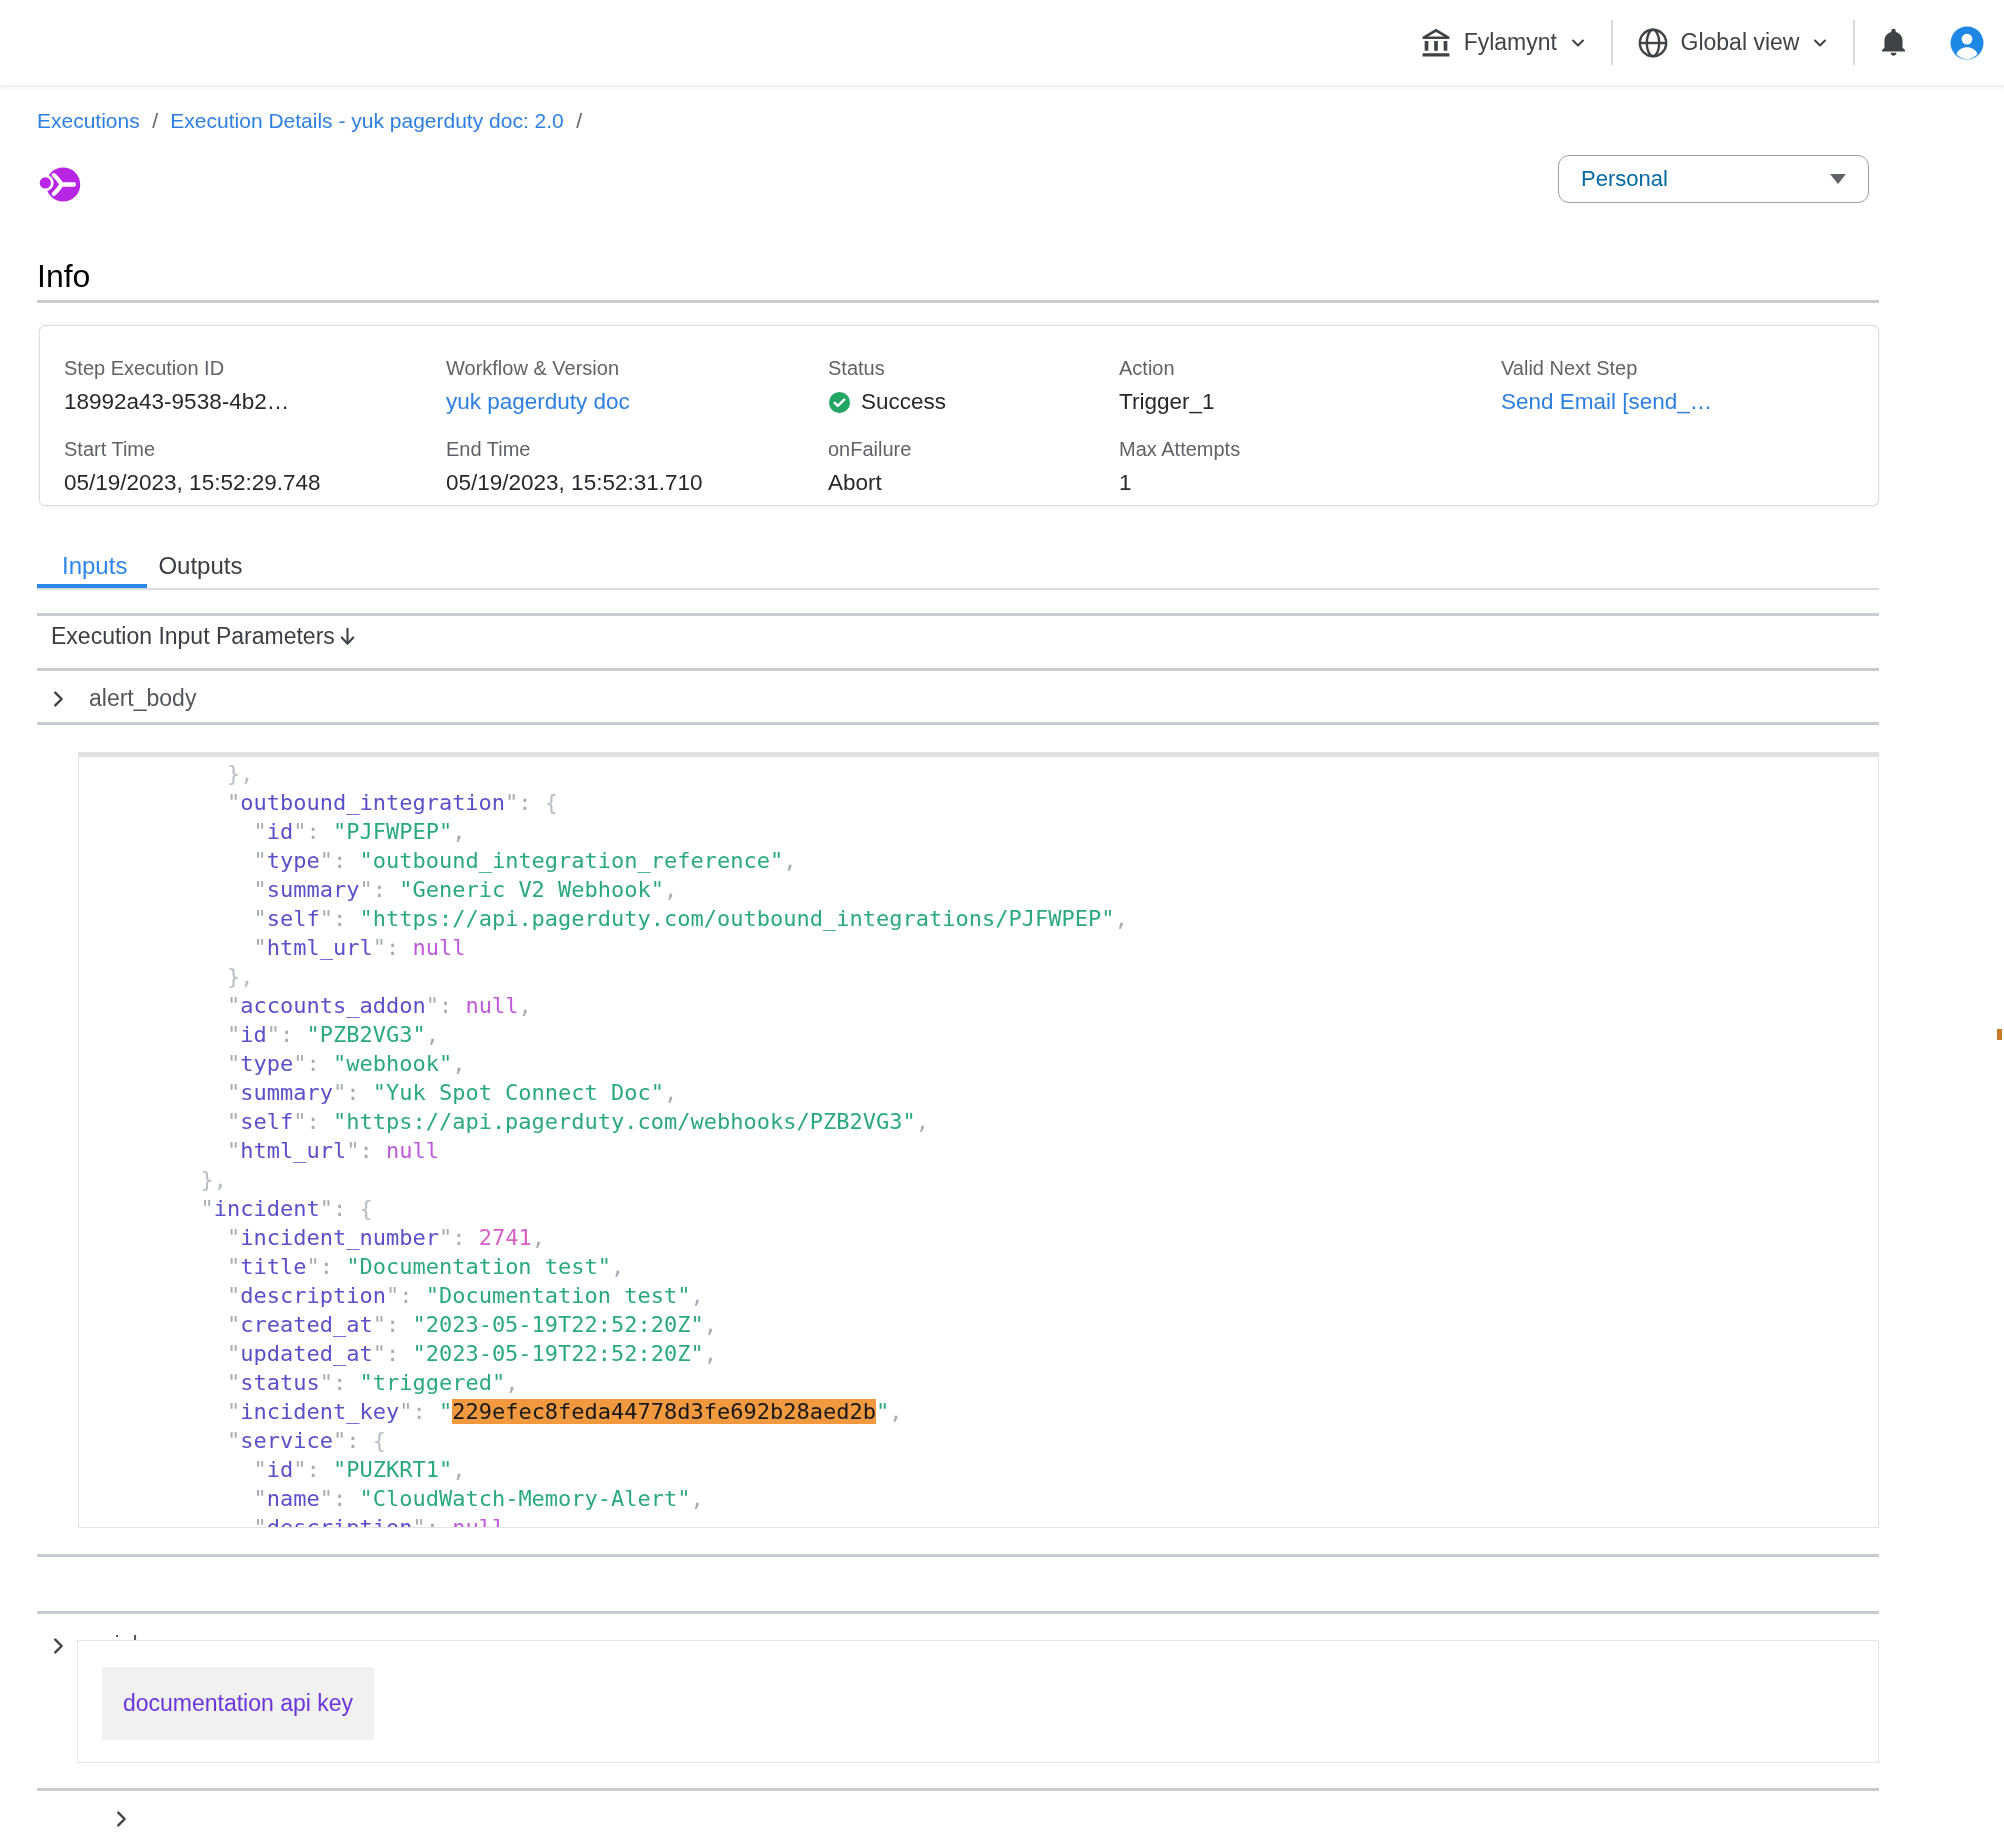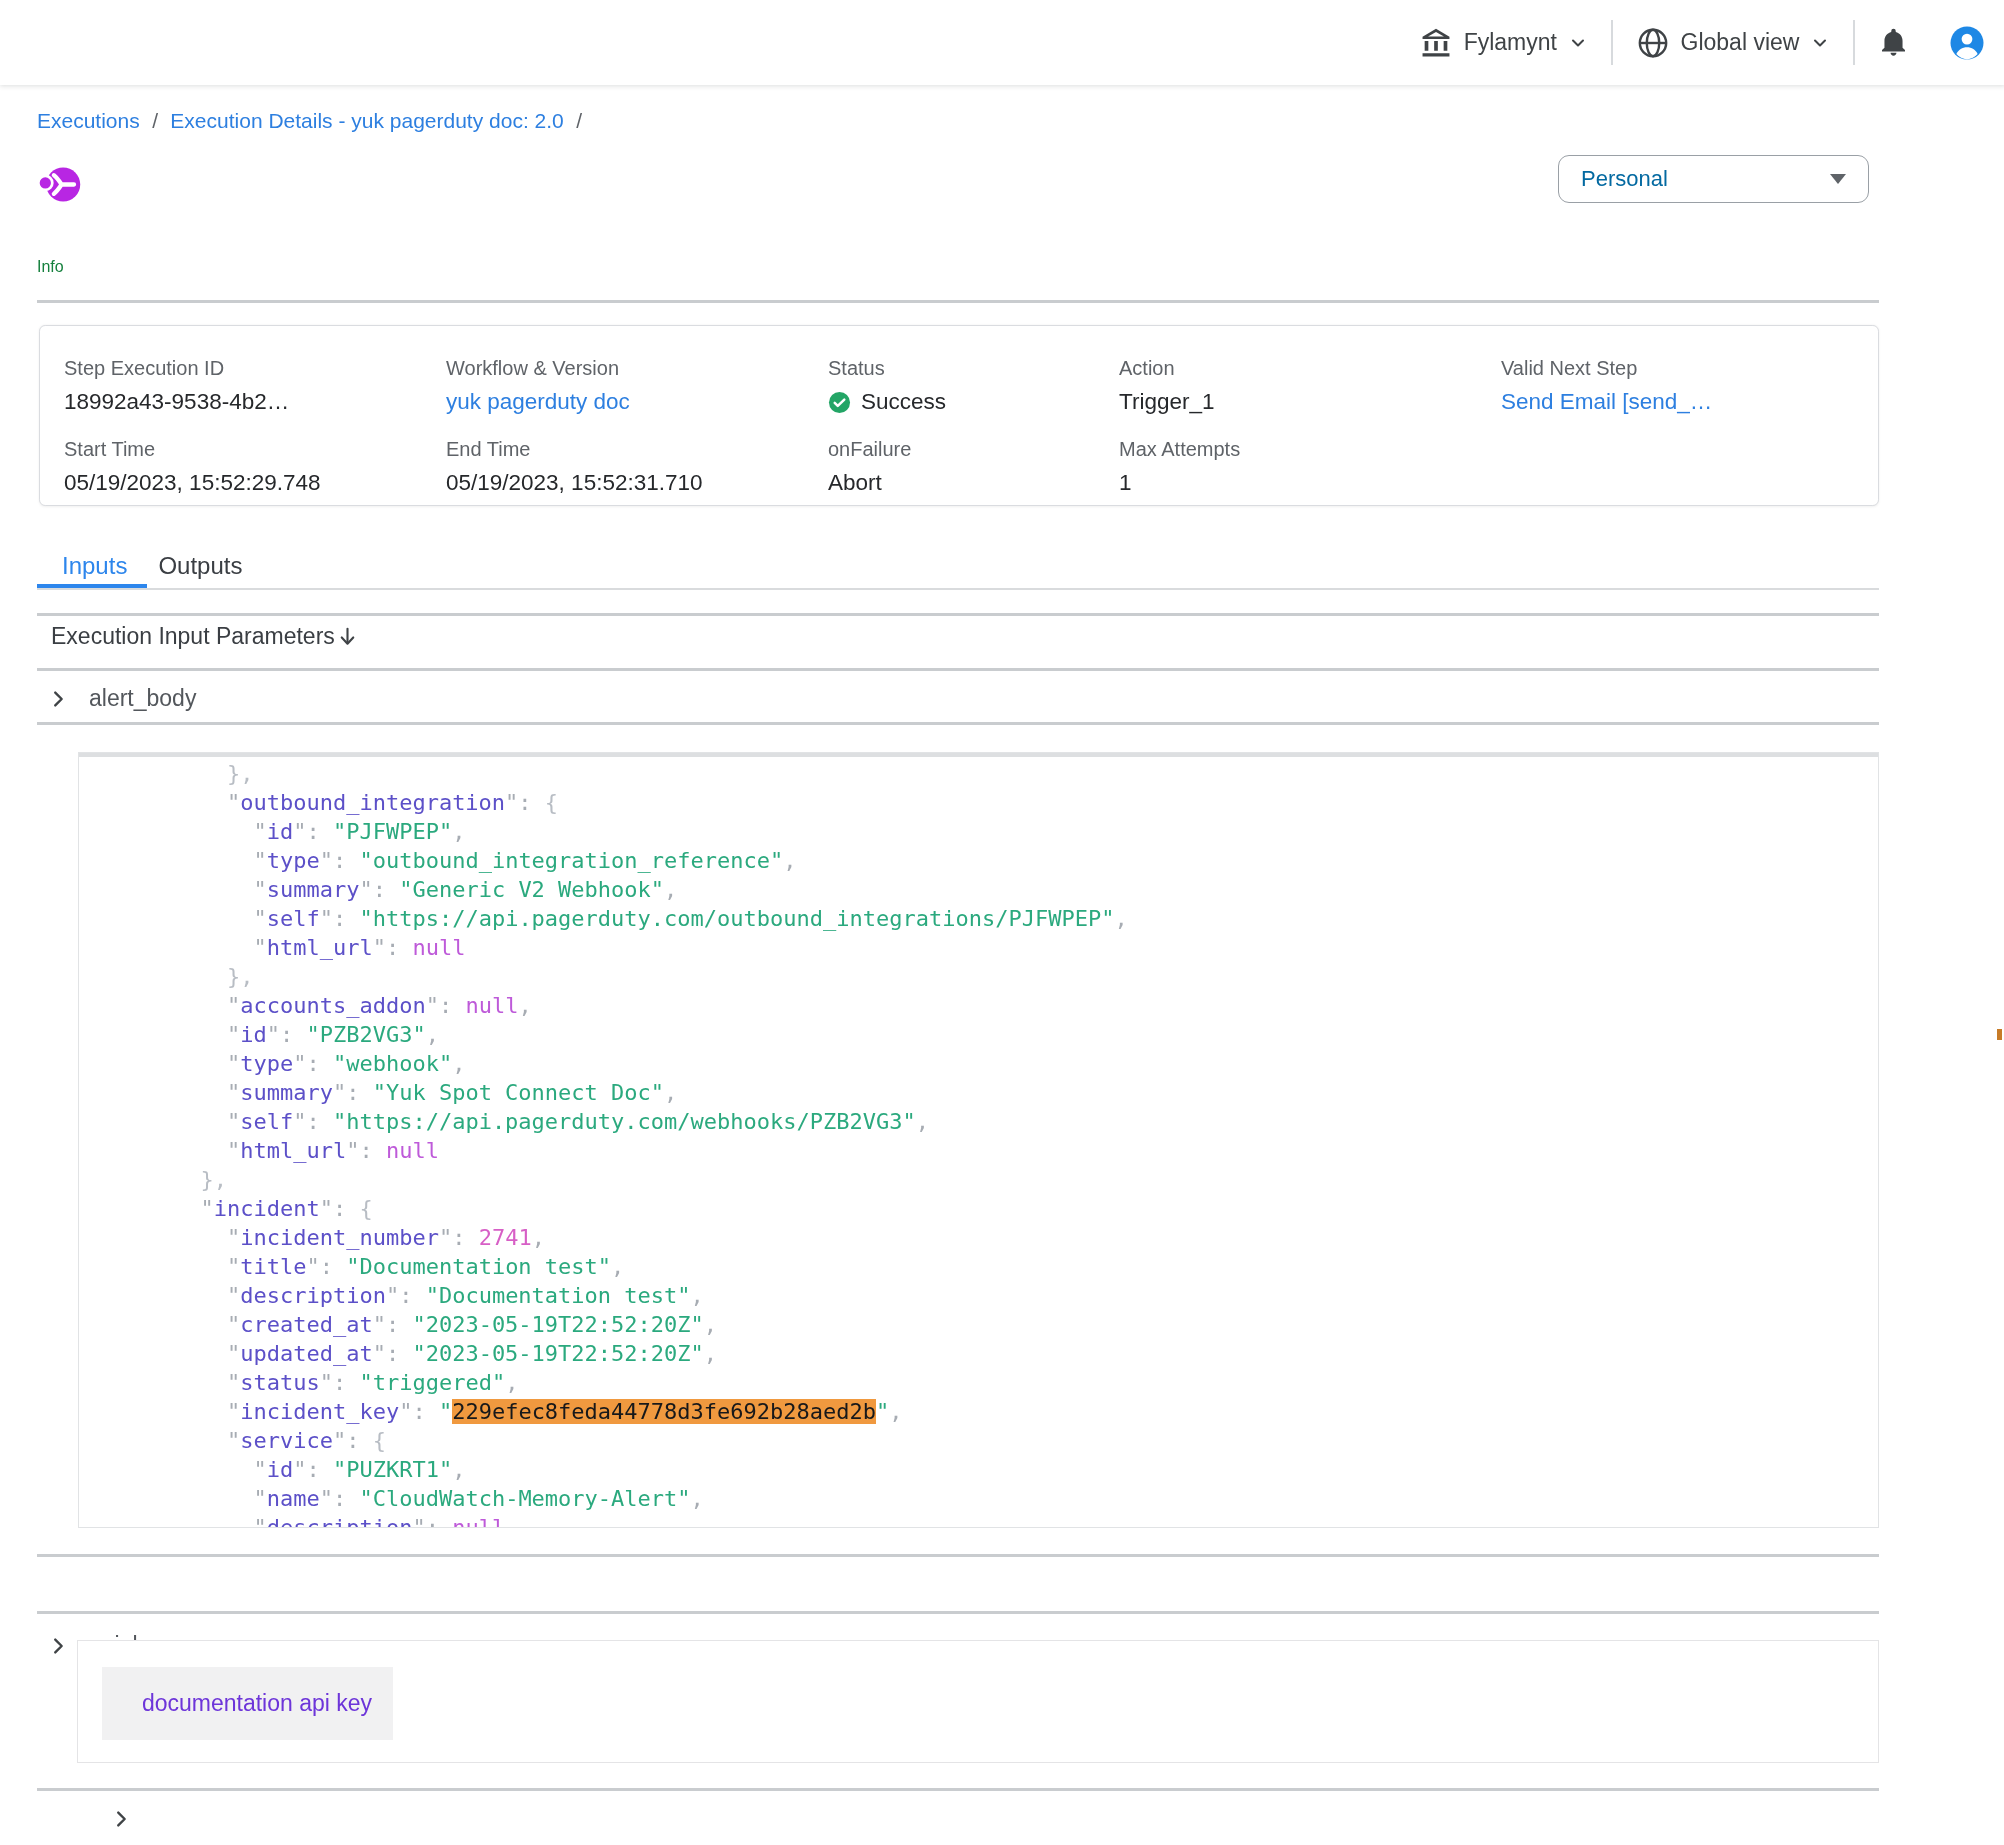--- a/index.html
+++ b/index.html
@@ -24,21 +24,21 @@
   .titles{position:absolute;left:98px;top:168px;display:flex;align-items:baseline;gap:17px;white-space:nowrap;}
   .title-main{font-size:32px;font-weight:bold;color:#3B3F44;}
   .title-sub{font-size:32px;color:#74787D;}
   .scope-select{position:absolute;left:1558px;top:155px;width:311px;height:48px;border:1.6px solid #9AA0A6;
         border-radius:11px;background:#fff;display:flex;align-items:center;justify-content:space-between;
         padding:0 22px;box-sizing:border-box;font-size:22px;color:#0369a1;cursor:pointer;gap:40px;}
   .caret-down{width:0;height:0;border-left:8.5px solid transparent;border-right:8.5px solid transparent;
         border-top:10px solid #5F6368;}
 
   
-  .info-heading{position:absolute;left:37px;top:258px;font-size:16px;color:#15803d;}
+  .info-heading{position:absolute;left:37px;top:258px;font-size:32px;color:#000000;}
   .divider{position:absolute;left:37px;width:1842px;height:3.1px;background:#C9CCCF;}
   .thinline{position:absolute;left:37px;width:1842px;height:1.6px;background:#D9DBDD;}
   .info-card{position:absolute;left:39px;top:325px;width:1840px;height:181px;background:#fff;
         border:0.8px solid #DADCE0;border-radius:6.2px;box-shadow:0 0.8px 2.3px rgba(60,64,67,.08);
         box-sizing:border-box;padding:31px 0 0 24px;
         display:grid;grid-template-columns:382px 382px 291px 382px 1fr;grid-auto-rows:81px;}
   .info-cell .lab{font-size:20px;color:#5F6368;margin-bottom:9.3px;}
   .info-cell .val{font-size:22.5px;color:#26282B;}
   .info-cell .val.link{color:#2D7FE0;cursor:pointer;}
   .status-val{display:flex;align-items:center;gap:10px;font-size:22.5px;color:#26282B;}
@@ -67,21 +67,21 @@
   .tok-b{color:#B8BDC4;}
   .tok-s{color:#2BA97E;}
   .tok-n{color:#BE5AD9;}
   .tok-d{color:#D75FC6;}
   .tok-hl{background:#F0993F;color:#17181A;}
 
   
   .value-box{position:absolute;left:77px;top:1640px;width:1802px;height:123px;
         border:1.6px solid #E4E4E6;box-sizing:border-box;background:#fff;}
   .chip{position:absolute;left:24px;top:26px;width:272px;height:73px;background:#F1F1F2;
-        display:flex;align-items:center;justify-content:center;font-size:23px;color:#6D35D9;padding-left:19px;}
+        display:flex;align-items:center;justify-content:center;font-size:23px;color:#6D35D9;}
 
   .scroll-tick{position:absolute;left:1997px;top:1029px;width:5.4px;height:11px;background:#C77B28;}
 </style>
 </head>
 <body>
 
 <div class="page">
 
   <header class="topbar">
     <div class="topbar-right">

